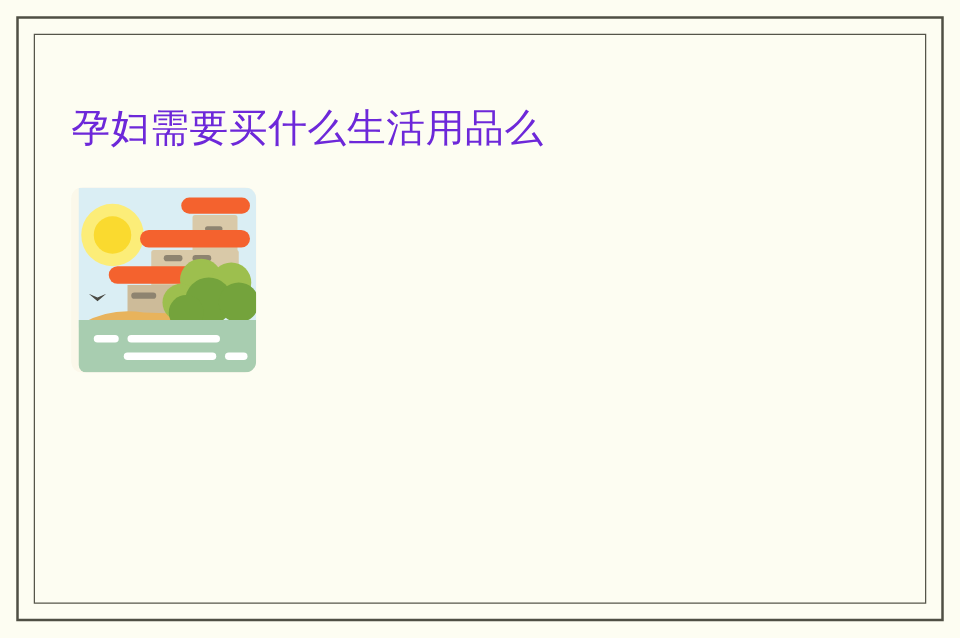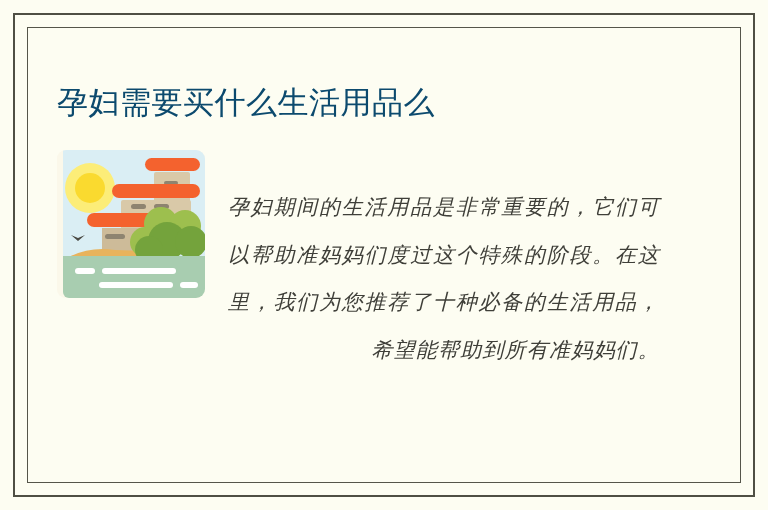--- a/index.html
+++ b/index.html
@@ -52,21 +52,21 @@
   }
 
   .article-title {
     position: absolute;
     left: 57px;
     top: 62px;
     font-family: "Liberation Sans", "DejaVu Sans", sans-serif;
     font-size: 31px;
     line-height: 40px;
     letter-spacing: 0.5px;
-    color: #0c4a6e;
+    color: #6d28d9;
     font-weight: 400;
     white-space: nowrap;
   }
 
   
   .illustration {
     position: absolute;
     left: 57px;
     top: 150px;
     width: 148px;
@@ -141,16 +141,15 @@
 
         <path d="M6 106 h142 v36 a6 6 0 0 1 -6 6 h-130 a6 6 0 0 1 -6 -6 z" fill="#a8cdb0"></path>
 
         <rect x="18" y="118" width="20" height="6" rx="3" fill="#ffffff"></rect>
         <rect x="45" y="118" width="74" height="6" rx="3" fill="#ffffff"></rect>
         <rect x="42" y="132" width="74" height="6" rx="3" fill="#ffffff"></rect>
         <rect x="123" y="132" width="18" height="6" rx="3" fill="#ffffff"></rect>
       </svg>
     </div>
 
-    <p class="article-body">孕妇期间的生活用品是非常重要的，它们可以帮助准妈妈们度过这个特殊的阶段。在这里，我们为您推荐了十种必备的生活用品，希望能帮助到所有准妈妈们。</p>
 
   </div>
 </div>
 
 </body></html>

